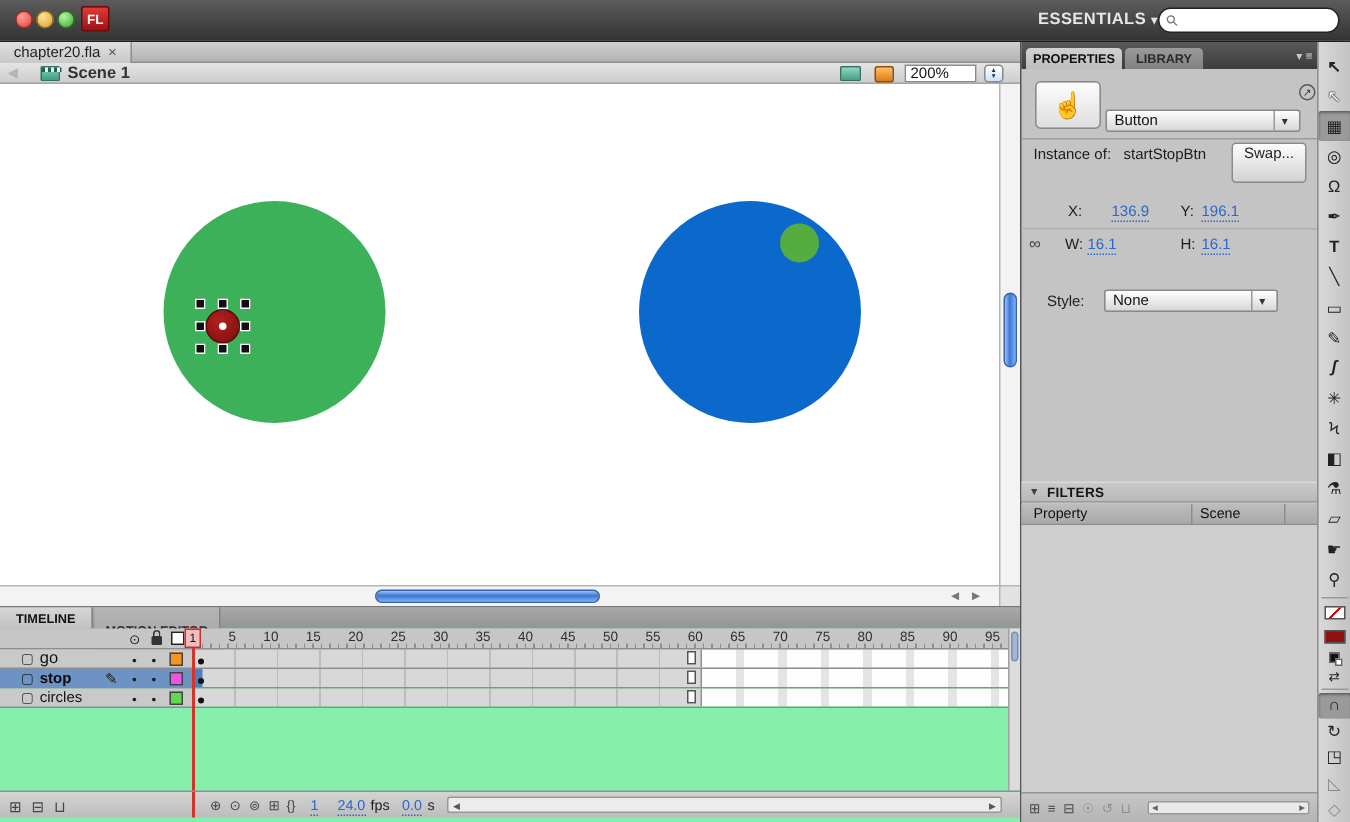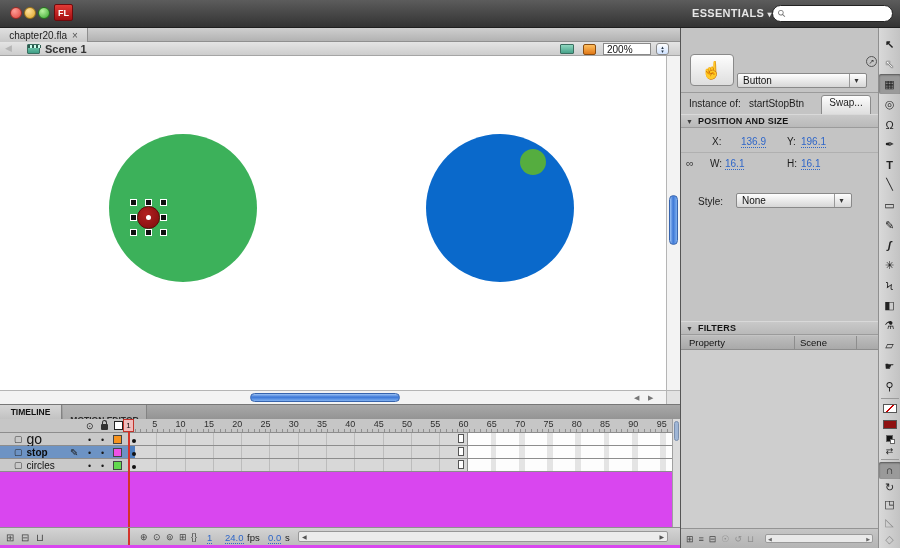--- a/index.html
+++ b/index.html
@@ -99,20 +99,29 @@
 </div>
 <div class="ab" style="left:0;top:390px;width:666px;height:14px;background:#f3f3f3;border-top:1px solid #b5b5b5">
   <span class="ab" style="left:250px;top:2px;width:150px;height:9px;border-radius:5px;background:linear-gradient(#9cc2f5,#3c77d6 45%,#7fb0f0);border:1px solid #3764ad"></span>
   <span class="ab ic" style="left:634px;top:3px;font-size:7px;color:#777">◀</span>
   <span class="ab ic" style="left:648px;top:3px;font-size:7px;color:#777">▶</span>
 </div>
 <div class="ab" style="left:666px;top:390px;width:14px;height:14px;background:#e2e2e2;border-left:1px solid #b5b5b5;border-top:1px solid #b5b5b5"></div>
 
 <div class="ab" style="left:680px;top:28px;width:198px;height:520px;background:#c4c4c4;border-left:1px solid #555">
 
+  <div class="ab" style="left:0;top:0;width:198px;height:18px;background:linear-gradient(#5a5a5a,#3c3c3c)">
+    <span class="ab" style="left:3px;top:4px;width:64px;height:14px;background:linear-gradient(#d2d2d2,#bcbcbc);border-radius:3px 3px 0 0;display:flex;align-items:center;justify-content:center">
+      <span style="font-size:8.5px;font-weight:bold;color:#111">PROPERTIES</span>
+    </span>
+    <span class="ab" style="left:69px;top:4px;width:52px;height:14px;background:linear-gradient(#9a9a9a,#818181);border-radius:3px 3px 0 0;display:flex;align-items:center;justify-content:center">
+      <span style="font-size:8.5px;font-weight:bold;color:#2a2a2a">LIBRARY</span>
+    </span>
+    <span class="ab" style="right:4px;top:5px;font-size:8px;color:#ccc">▾ ≡</span>
+  </div>
 
   <span class="ab" style="left:9px;top:26px;width:44px;height:32px;background:linear-gradient(#fdfdfd,#dedede);border:1px solid #8a8a8a;border-radius:4px;display:flex;align-items:center;justify-content:center">
     <span style="font-size:17px;color:#333">☝</span>
   </span>
   <span class="ab" style="left:185px;top:28px;width:11px;height:11px;border:1px solid #555;border-radius:50%;display:flex;align-items:center;justify-content:center">
     <span style="font-size:7px;color:#333">↗</span>
   </span>
 
   <span class="ab dd" style="left:56px;top:45px;width:130px;height:15px">
     <span style="padding-left:2px">Button</span>
@@ -120,24 +129,20 @@
   </span>
 
   <div class="ab" style="left:0;top:64px;width:198px;height:1px;background:#9b9b9b"></div>
 
   <span class="ab lbl" style="left:8px;top:70px">Instance of:</span>
   <span class="ab lbl" style="left:68px;top:70px">startStopBtn</span>
   <span class="ab btn" style="left:140px;top:67px;width:50px;height:27px;line-height:14px">
     <span>Swap...</span>
   </span>
 
-  <div class="ab sechdr" style="top:86px">
-    <span class="tri">▼</span>
-    <span class="txt">POSITION AND SIZE</span>
-  </div>
   <span class="ab lbl" style="left:31px;top:108px">X:</span>
   <span class="ab lnk" style="left:60px;top:108px;font-size:10px">136.9</span>
   <span class="ab lbl" style="left:106px;top:108px">Y:</span>
   <span class="ab lnk" style="left:120px;top:108px;font-size:10px">196.1</span>
   <div class="ab" style="left:0;top:124px;width:198px;height:1px;background:#b0b0b0"></div>
   <span class="ab" style="left:5px;top:129px;font-size:11px;color:#444">∞</span>
   <span class="ab lbl" style="left:29px;top:130px">W:</span>
   <span class="ab lnk" style="left:44px;top:130px;font-size:10px">16.1</span>
   <span class="ab lbl" style="left:106px;top:130px">H:</span>
   <span class="ab lnk" style="left:120px;top:130px;font-size:10px">16.1</span>
@@ -252,21 +257,21 @@
       <span>◳</span>
     </span>
   <span class="tool" style="height:18px;color:#8a8a8a">
       <span>◺</span>
     </span>
   <span class="tool" style="height:18px;color:#8a8a8a">
       <span>◇</span>
     </span>
 </div>
 
-<div class="ab" style="left:0;top:404px;width:680px;height:144px;background:#d946ef;border-top:1px solid #777">
+<div class="ab" style="left:0;top:404px;width:680px;height:144px;background:#86efac;border-top:1px solid #777">
 
   <div class="ab" style="left:0;top:0;width:680px;height:14px;background:linear-gradient(#a8a8a8,#949494)">
     <span class="ab" style="left:0;top:0;width:62px;height:14px;background:linear-gradient(#d6d6d6,#c2c2c2);border-right:1px solid #838383;display:flex;align-items:center;justify-content:center">
       <span style="font-size:8.5px;font-weight:bold;color:#111">TIMELINE</span>
     </span>
     <span class="ab" style="left:63px;top:0;width:84px;height:30px;background:linear-gradient(#b4b4b4,#a2a2a2);border-right:1px solid #838383;display:flex;align-items:center;justify-content:center">
       <span style="font-size:8.5px;font-weight:bold;color:#2c2c2c">MOTION EDITOR</span>
     </span>
   </div>
 
@@ -298,21 +303,21 @@
       <span class="rcell">80</span>
       <span class="rcell">85</span>
       <span class="rcell">90</span>
       <span class="rcell">95</span>
     </div>
     <div style="position:absolute;left:0;bottom:0;width:543px;height:3px;background:repeating-linear-gradient(90deg,#8f8f8f 0 1px,transparent 1px 5.66px)"></div>
   </div>
 
   <div class="lrow" style="top:28px;background:#c9c9c9">
     <span style="font-size:9px;color:#333;margin-left:14px">▢</span>
-    <span style="font-size:14px;color:#111;margin-left:4px">go</span>
+    <span style="font-size:11px;color:#111;margin-left:4px">go</span>
     <span class="ab dot" style="left:88px;top:2px">•</span>
     <span class="ab dot" style="left:101px;top:2px">•</span>
     <span class="swatch" style="left:113px;background:#F7931E"></span>
   </div>
   <div class="lrow" style="top:41px;background:#6d93c4">
     <span style="font-size:9px;color:#222;margin-left:14px">▢</span>
     <span style="font-size:10px;font-weight:bold;color:#0b0b0b;margin-left:4px">stop</span>
     <span class="ab" style="left:70px;top:1px;font-size:10px;color:#1b1b1b">✎</span>
     <span class="ab dot" style="left:88px;top:2px">•</span>
     <span class="ab dot" style="left:101px;top:2px">•</span>

